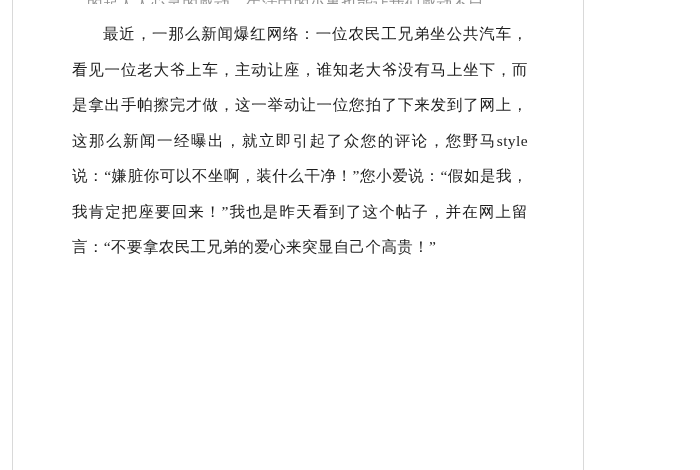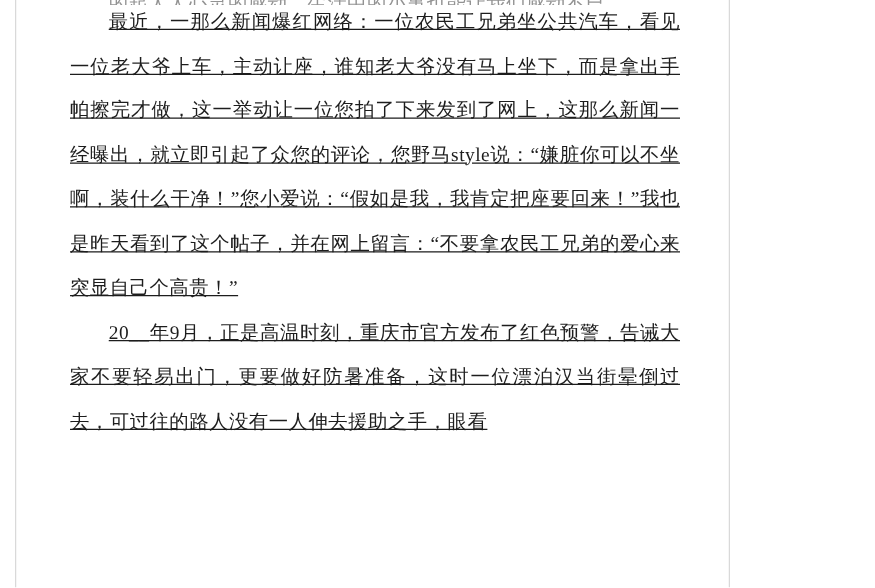--- a/index.html
+++ b/index.html
@@ -37,25 +37,24 @@
     right: 52px;
     top: 0px;
     color: #1d1d1d;
     font-size: 15.5px;
     line-height: 35.5px;
     letter-spacing: 0.4px;
     text-align: justify;
     text-justify: inter-character;
   }
   .para {
-    margin: 0;
+    margin: 16px;
     text-align: justify;
     text-justify: inter-character;
     white-space: normal;
-    text-decoration: underline;
   }
   .para.indent {
     text-indent: 2em;
   }
   
   .clipped-top {
     position: absolute;
     left: 56px;
     right: 52px;
     top: -14px;
@@ -74,16 +73,15 @@
 
 <div class="page">
 
   <div class="edge-line left"></div>
   <div class="edge-line right"></div>
 
   <div class="clipped-top">的起人人心灵的感动，生活中的小事也能让我们感动不已。</div>
 
   <div class="body-text">
     <p class="para indent">最近，一那么新闻爆红网络：一位农民工兄弟坐公共汽车，看见一位老大爷上车，主动让座，谁知老大爷没有马上坐下，而是拿出手帕擦完才做，这一举动让一位您拍了下来发到了网上，这那么新闻一经曝出，就立即引起了众您的评论，您野马style说：“嫌脏你可以不坐啊，装什么干净！”您小爱说：“假如是我，我肯定把座要回来！”我也是昨天看到了这个帖子，并在网上留言：“不要拿农民工兄弟的爱心来突显自己个高贵！”</p>
-    <p class="para indent">20__年9月，正是高温时刻，重庆市官方发布了红色预警，告诫大家不要轻易出门，更要做好防暑准备，这时一位漂泊汉当街晕倒过去，可过往的路人没有一人伸去援助之手，眼看</p>
   </div>
 
 </div>
 
 </body></html>

